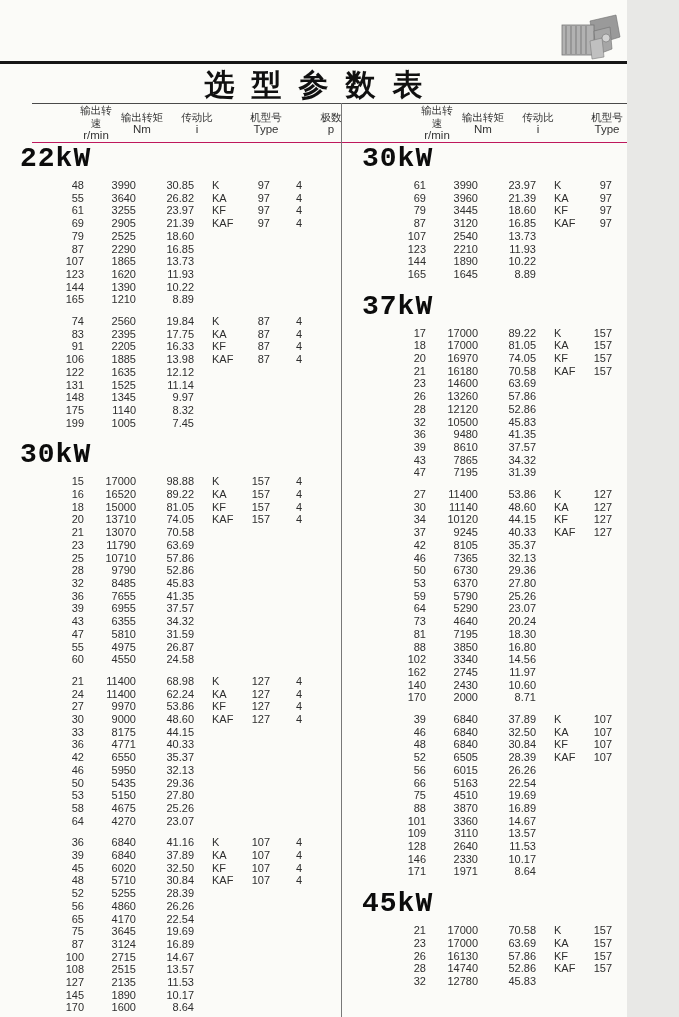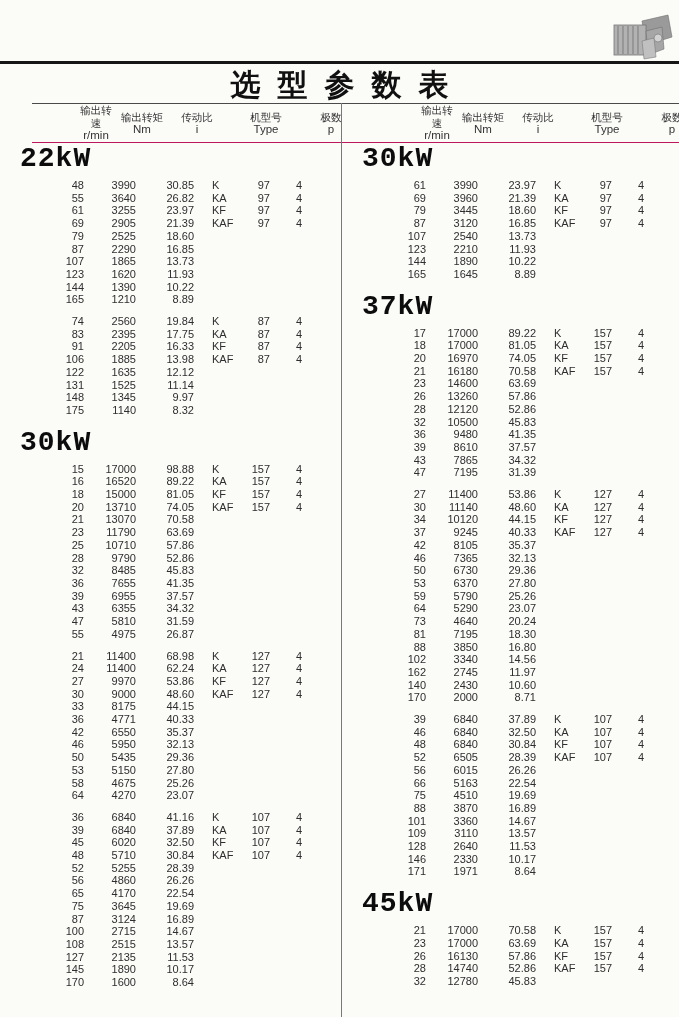--- a/index.html
+++ b/index.html
@@ -1,16 +1,16 @@
 <!DOCTYPE html>
 <html><head>
 <meta charset="utf-8">
 <style>
   html,body{margin:0;padding:0;background:#e8e8e6;}
-  .page{position:relative;width:679px;height:1017px;background:#fbfbf8;overflow:hidden;
+  .page{position:relative;width:627px;height:1017px;background:#fbfbf8;overflow:hidden;
         color:#2b2b2b;font-family:"Liberation Sans","DejaVu Sans",sans-serif;}
   .photo{position:absolute;top:11px;right:5px;width:68px;height:52px;}
   .top-rule{position:absolute;top:61px;left:0;width:679px;height:3px;background:#161616;}
   .title{position:absolute;top:65px;left:0;width:100%;text-align:center;font-size:30px;
          font-weight:bold;letter-spacing:17px;padding-left:17px;box-sizing:border-box;color:#101010;}
   .header-band{position:absolute;top:103px;left:0;width:679px;height:38px;
                border-top:1px solid #4a4a4a;border-bottom:1px solid #be185d;display:flex;margin-left:32px;}
   .half-head{width:341px;display:grid;grid-template-columns:40px 52px 58px 80px 50px;
              padding-left:44px;box-sizing:border-box;align-items:center;}
   .half-head.right{width:338px;}
@@ -230,20 +230,27 @@
               <div class="c4"></div>
               <div class="c5"></div>
             </div>
             <div class="row">
               <div class="c1">175</div>
               <div class="c2">1140</div>
               <div class="c3">8.32</div>
               <div class="c4"></div>
               <div class="c5"></div>
             </div>
+            <div class="row">
+              <div class="c1">199</div>
+              <div class="c2">1005</div>
+              <div class="c3">7.45</div>
+              <div class="c4"></div>
+              <div class="c5"></div>
+            </div>
           </div>
         </div>
         <div class="section">
           <div class="power-heading">30kW</div>
           <div class="block">
             <div class="row">
               <div class="c1">15</div>
               <div class="c2">17000</div>
               <div class="c3">98.88</div>
               <div class="c4"><span class="tp">K</span><span class="ts">157</span></div>
@@ -333,20 +340,27 @@
               <div class="c4"></div>
               <div class="c5"></div>
             </div>
             <div class="row">
               <div class="c1">55</div>
               <div class="c2">4975</div>
               <div class="c3">26.87</div>
               <div class="c4"></div>
               <div class="c5"></div>
             </div>
+            <div class="row">
+              <div class="c1">60</div>
+              <div class="c2">4550</div>
+              <div class="c3">24.58</div>
+              <div class="c4"></div>
+              <div class="c5"></div>
+            </div>
           </div>
           <div class="block">
             <div class="row">
               <div class="c1">21</div>
               <div class="c2">11400</div>
               <div class="c3">68.98</div>
               <div class="c4"><span class="tp">K</span><span class="ts">127</span></div>
               <div class="c5">4</div>
             </div>
             <div class="row">

